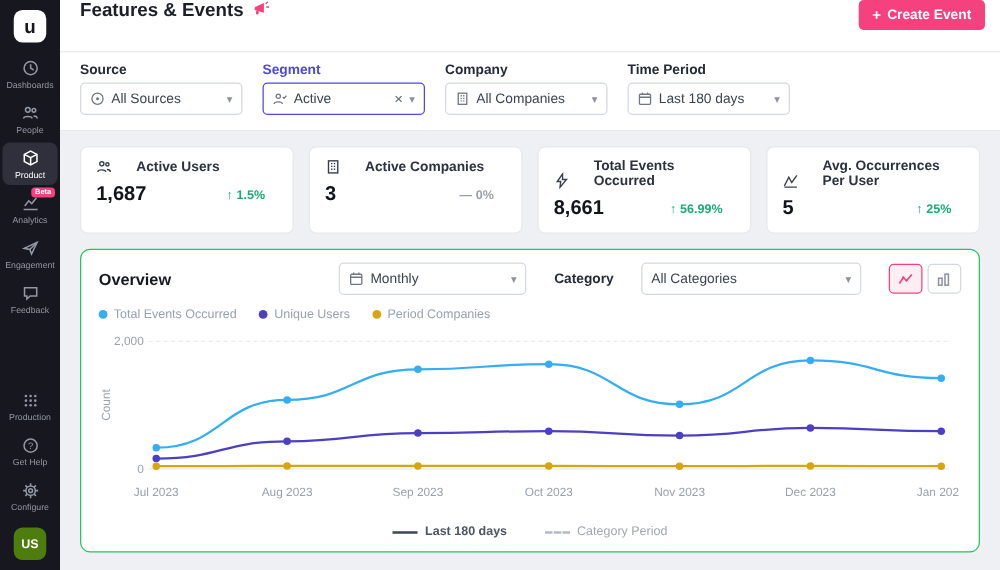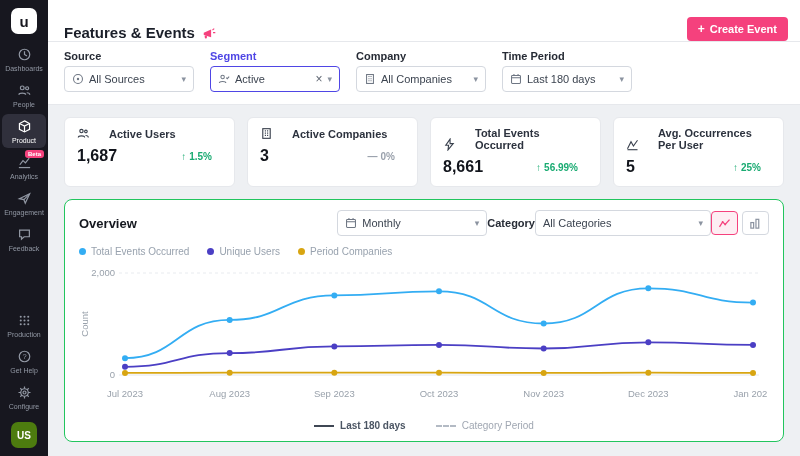--- a/index.html
+++ b/index.html
@@ -43,21 +43,21 @@
     color:#fff; font-size:10px; font-weight:bold;
     display:flex; align-items:center; justify-content:center;
     margin-top:6px; cursor:pointer;
   }
 
   
   .main { flex:1; min-width:0; display:flex; flex-direction:column; }
 
   .topbar {
     height:42px; flex-shrink:0; background:#fff; border-bottom:1px solid #e6e8ec;
-    display:flex; align-items:flex-end; gap:7px; padding:0 12px 0 16px;
+    display:flex; align-items:flex-start; gap:7px; padding:0 12px 0 16px;
   }
   .topbar h1 { margin:0; font-size:15px; font-weight:700; color:#1b1f29; }
   .create-btn {
     margin-left:auto; background:#f5417d; color:#fff; border:none; cursor:pointer;
     border-radius:4px; font-size:11px; font-weight:600; padding:6px 11px;
     display:flex; align-items:center; gap:5px; font-family:inherit;
   }
   .create-btn .plus { font-size:12px; line-height:1; }
 
   
@@ -94,21 +94,21 @@
   .kpi-delta.flat { color:#9aa1ac; }
 
   
   .overview-card {
     margin:12px 16px 14px; background:#fff; border:1px solid #22c55e; border-radius:8px;
     padding:10px 14px 6px; flex:1; min-height:0;
     display:flex; flex-direction:column;
   }
   .ov-header { display:flex; align-items:center; flex-shrink:0; }
   .ov-title { font-size:13px; font-weight:700; color:#15181f; }
-  .ov-controls { margin-left:auto; display:flex; align-items:center; gap:0; }
+  .ov-controls { margin-left:auto; display:flex; align-items:center; gap:22px; }
   .ov-controls .select.granularity { width:150px; }
   .ov-controls .select.category { width:176px; }
   .cat-label { font-size:11px; color:#262b35; font-weight:600; }
   .toggle-group { display:flex; gap:4px; }
   .toggle {
     width:27px; height:24px; border:1px solid #d4d8df; border-radius:4px;
     background:#fff; display:flex; align-items:center; justify-content:center; cursor:pointer;
   }
   .toggle.active { border-color:#f5417d; background:#fdeef3; }
 

